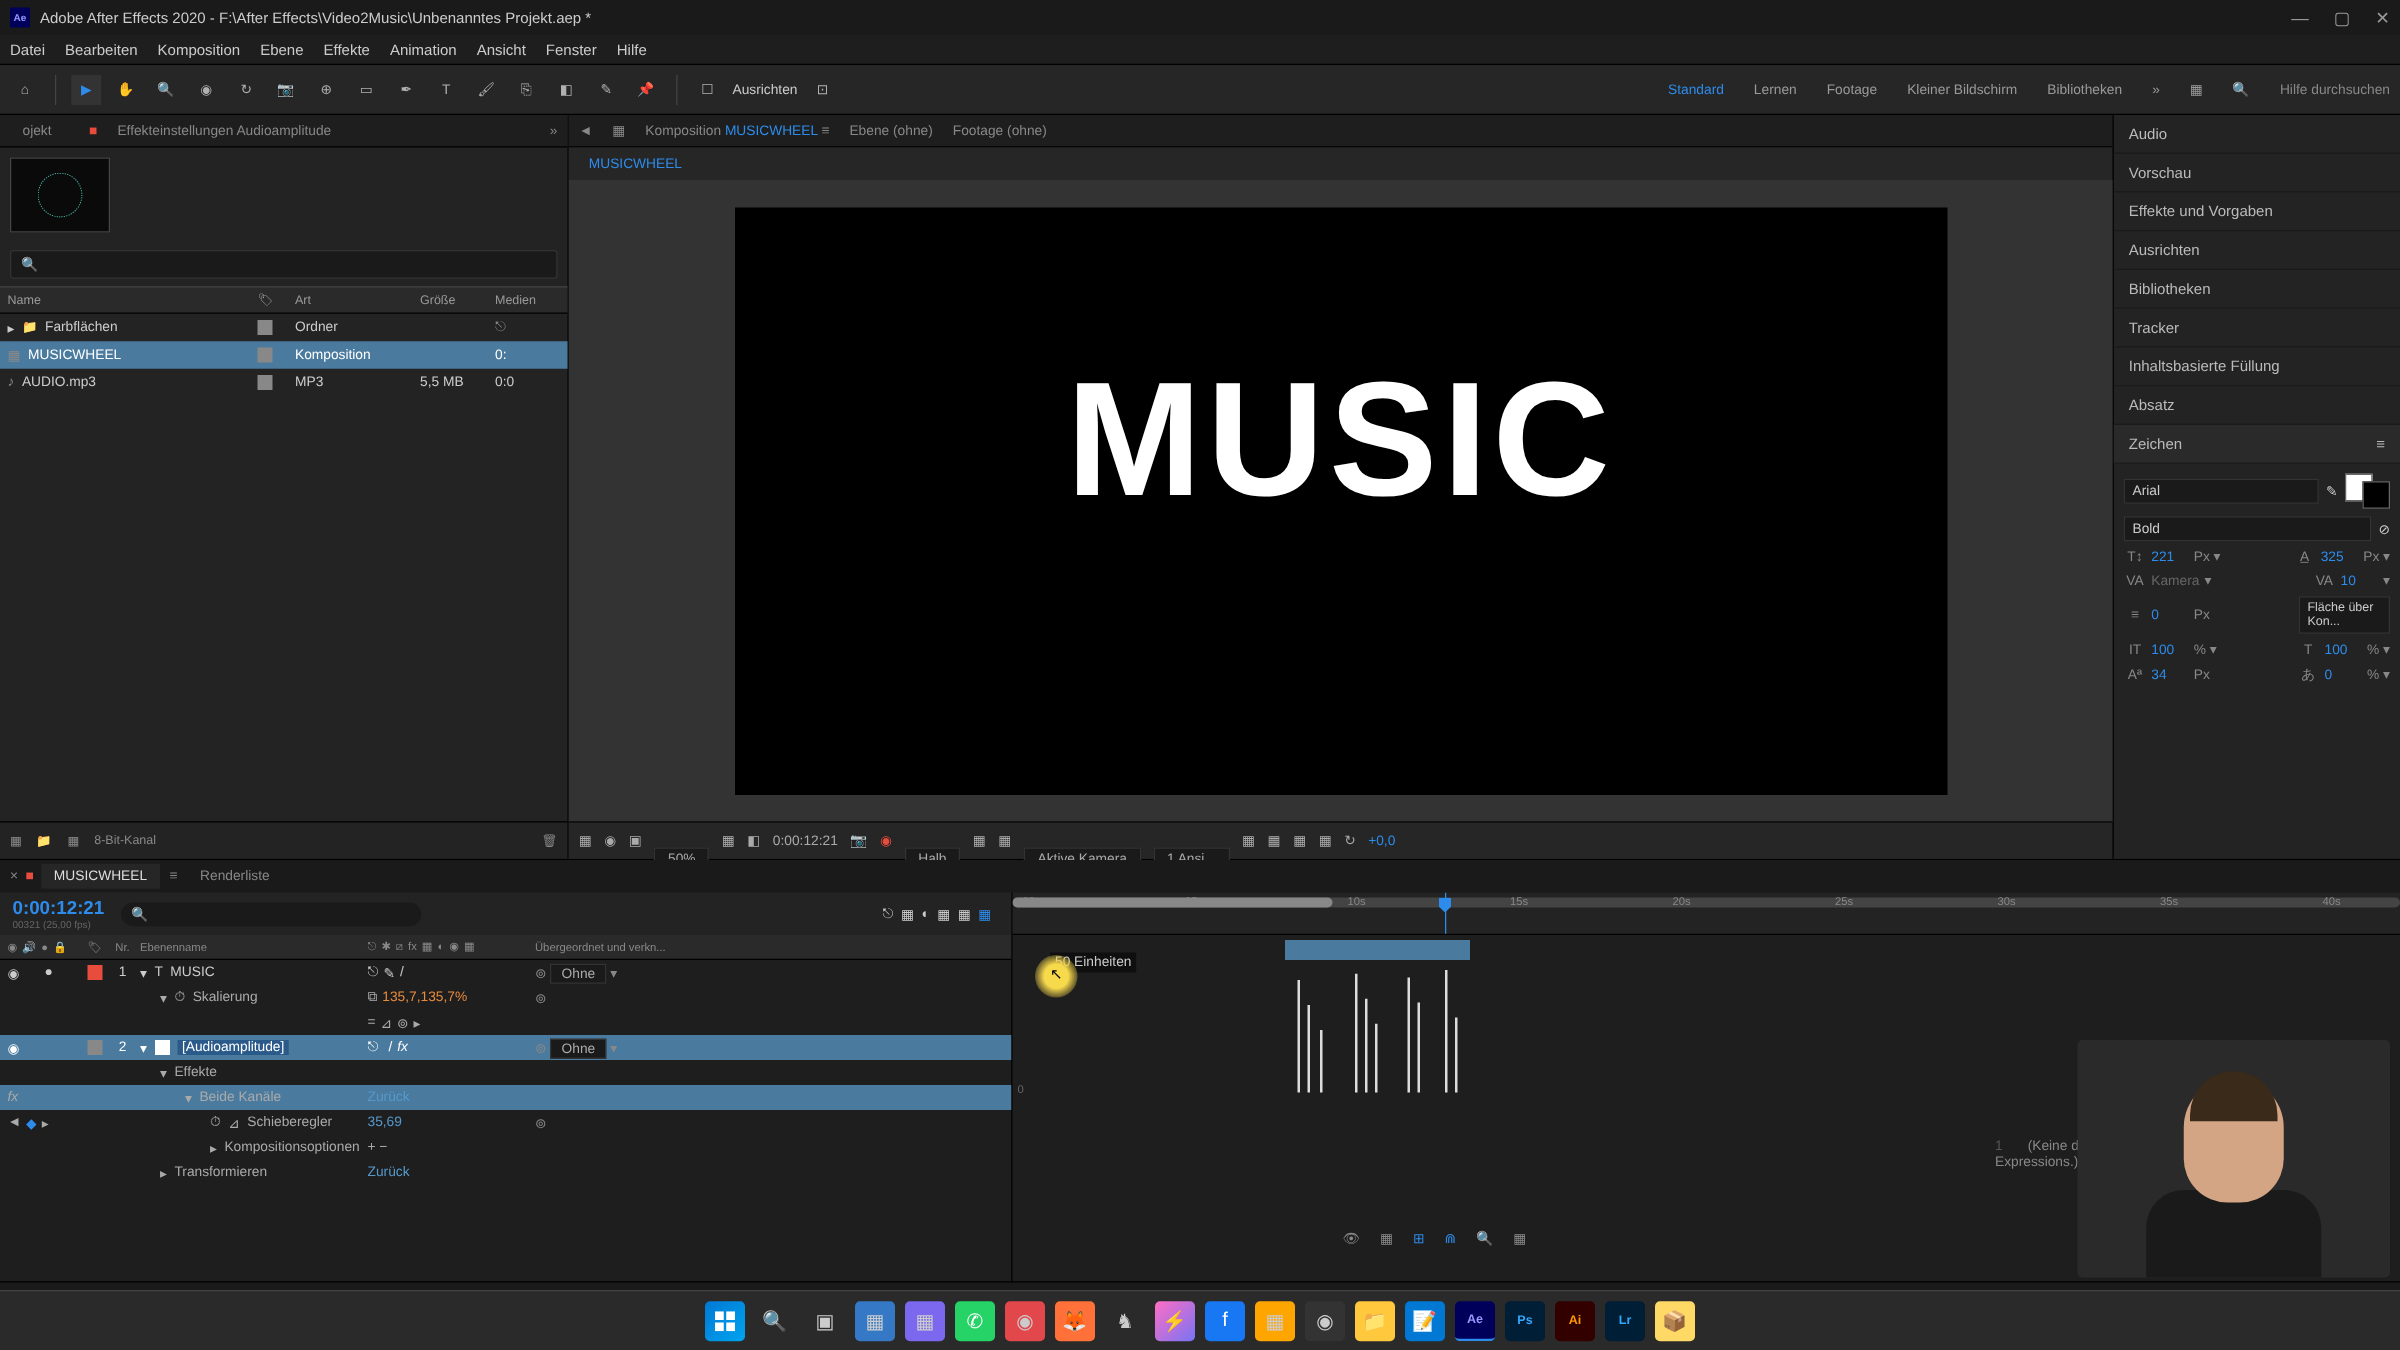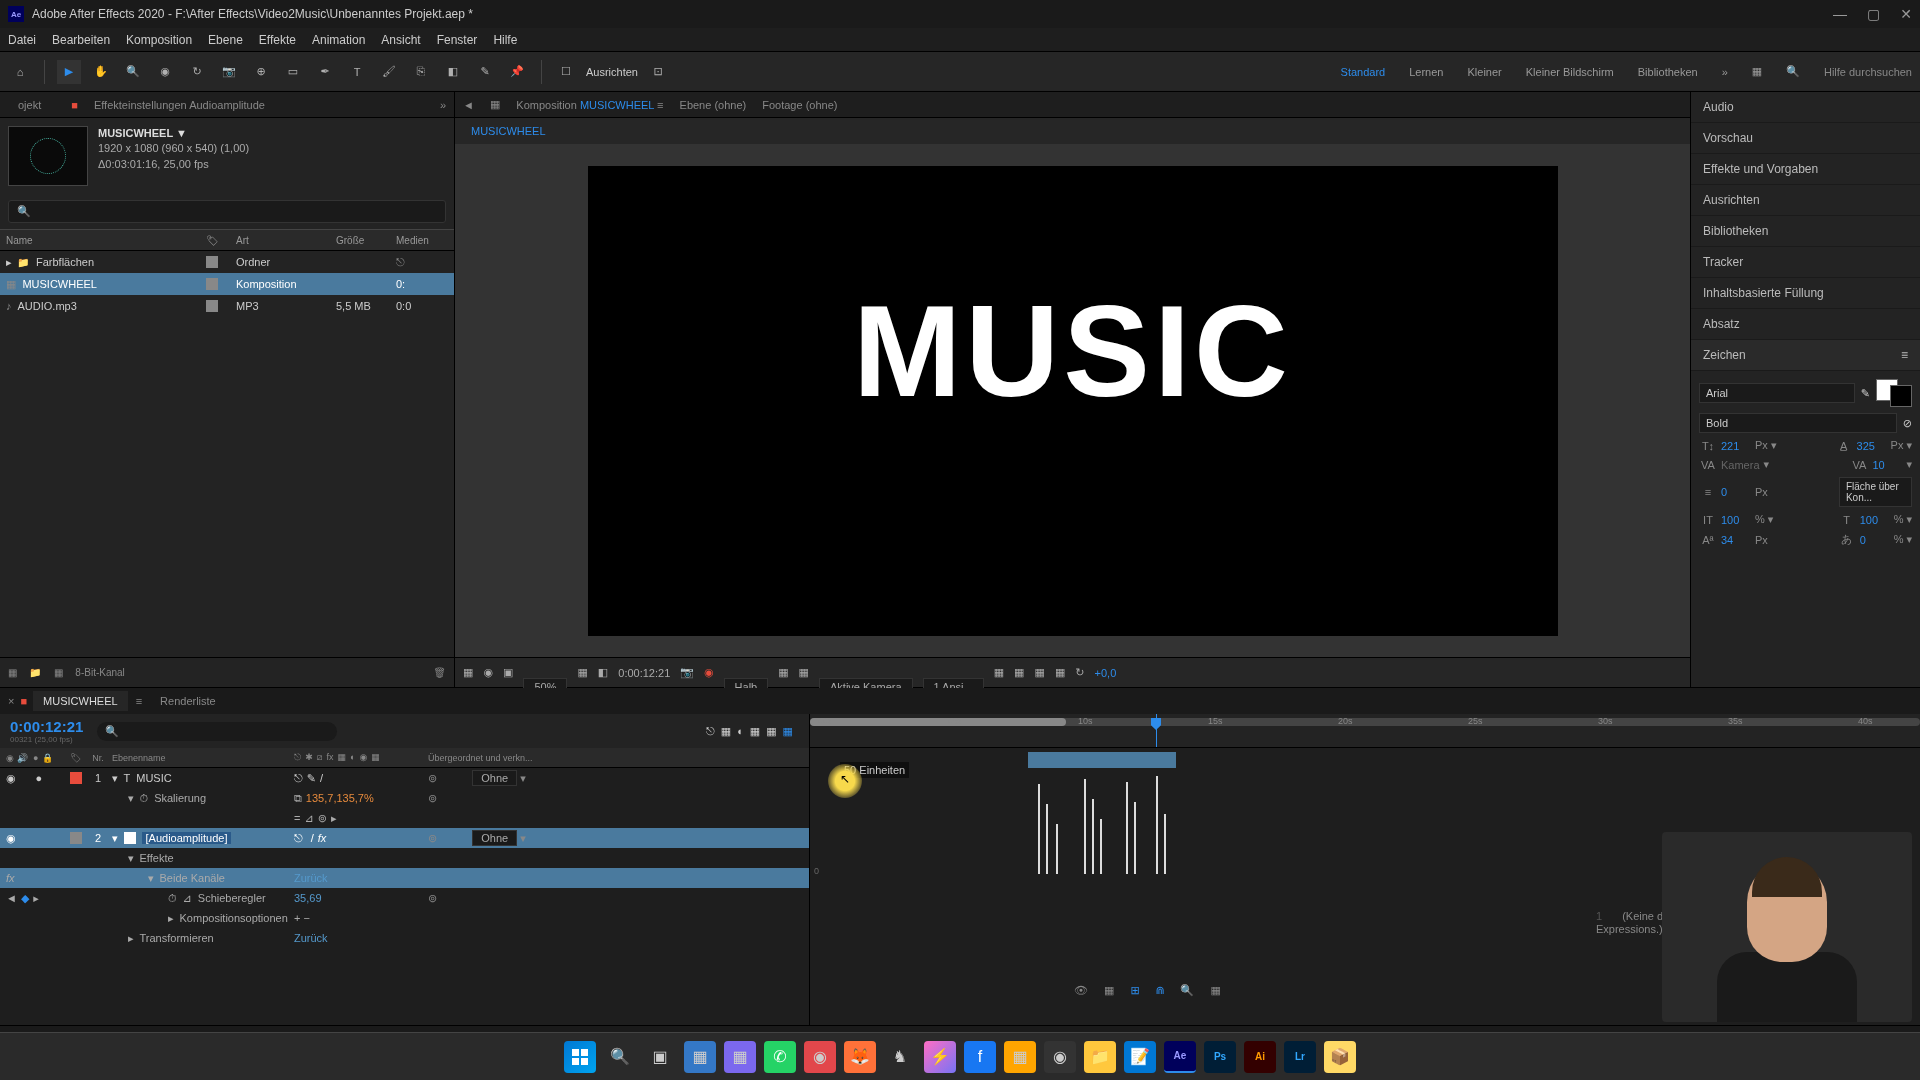--- a/index.html
+++ b/index.html
@@ -80,21 +80,21 @@
 .tl-layer-row.selected { background: #4a7a9e; color: #fff; }
 .tl-prop-row { height: 20px; display: flex; align-items: center; font-size: 11px; color: #aaa; }
 .tl-eye { width: 70px; display: flex; padding: 0 6px; gap: 4px; }
 .tl-label { width: 18px; }
 .label-red { width: 12px; height: 12px; background: #e74c3c; }
 .label-gray { width: 12px; height: 12px; background: #888; }
 .tl-num { width: 20px; text-align: center; }
 .tl-name { width: 180px; display: flex; align-items: center; gap: 6px; padding-left: 4px; }
 .tl-switches { width: 140px; display: flex; gap: 4px; padding: 0 6px; }
 .tl-parent { width: 140px; color: #888; }
-.parent-dropdown { background: #1a1a1a; border: 1px solid #333; padding: 1px 8px; width: 100px; color: #aaa; margin-left: 32px; }
+.parent-dropdown { background: #1a1a1a; border: 1px solid #333; padding: 1px 8px; width: 100px; color: #aaa; }
 .tl-indent-1 { padding-left: 20px; }
 .tl-indent-2 { padding-left: 40px; }
 .tl-indent-3 { padding-left: 60px; }
 .expr-value { color: #e78b3d; }
 .zuruck { color: #5599cc; }
 .tl-right { flex: 1; position: relative; overflow: hidden; }
 .tl-ruler { height: 34px; background: #232323; position: relative; border-bottom: 1px solid #000; }
 .tl-tick { position: absolute; top: 2px; font-size: 9px; color: #888; }
 .tl-playhead { position: absolute; top: 0; bottom: 0; width: 1px; background: #2d8ceb; }
 .tl-playhead-head { position: absolute; top: 4px; width: 10px; height: 12px; background: #2d8ceb; transform: translateX(-5px); clip-path: polygon(0 0, 100% 0, 100% 60%, 50% 100%, 0 60%); }
@@ -165,21 +165,21 @@
   <div class="tool-icon">◧</div>
   <div class="tool-icon">✎</div>
   <div class="tool-icon">📌</div>
   <div class="toolbar-divider"></div>
   <div class="tool-icon">☐</div>
   <span>Ausrichten</span>
   <div class="tool-icon">⊡</div>
   <div class="workspace-right">
     <span class="active-ws">Standard</span>
     <span>Lernen</span>
-    <span>Kleiner</span>
+    <span>Footage</span>
     <span>Kleiner Bildschirm</span>
     <span>Bibliotheken</span>
     <span>»</span>
     <span>▦</span>
     <span>🔍</span>
     <span style="color:#888;">Hilfe durchsuchen</span>
   </div>
 </div>
 
 <div class="main-area">
@@ -190,25 +190,20 @@
       <span style="color:#e74c3c;margin-right:6px;">■</span>
       <span class="panel-tab">
         <span>Effekteinstellungen</span> <span>Audioamplitude</span>
       </span>
       <span style="margin-left:auto;color:#888;">»</span>
     </div>
     <div class="comp-info">
       <div class="comp-thumb">
           <div class="comp-thumb-ring"></div>
         </div>
-      <div class="comp-meta">
-        <div class="comp-name"><span>MUSICWHEEL</span> <span>▼</span></div>
-        <div>1920 x 1080 (960 x 540) (1,00)</div>
-        <div>Δ0:03:01:16, 25,00 fps</div>
-      </div>
     </div>
     <div class="search-box">
       <span>🔍</span>
     </div>
     <div class="project-table">
       <div class="proj-header">
         <div class="col col-name">Name</div>
         <div class="col col-tag">🏷</div>
         <div class="col col-type">Art</div>
         <div class="col col-size">Größe</div>

